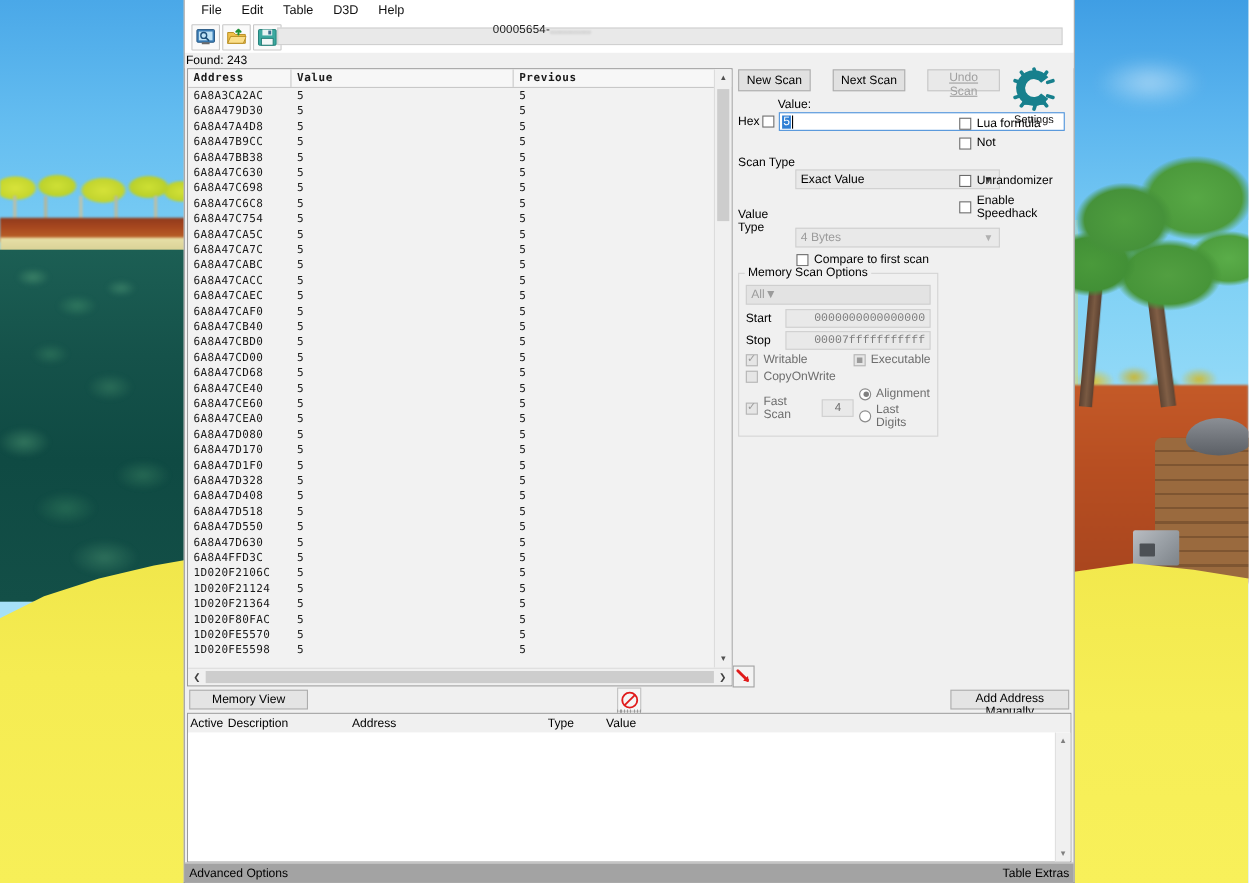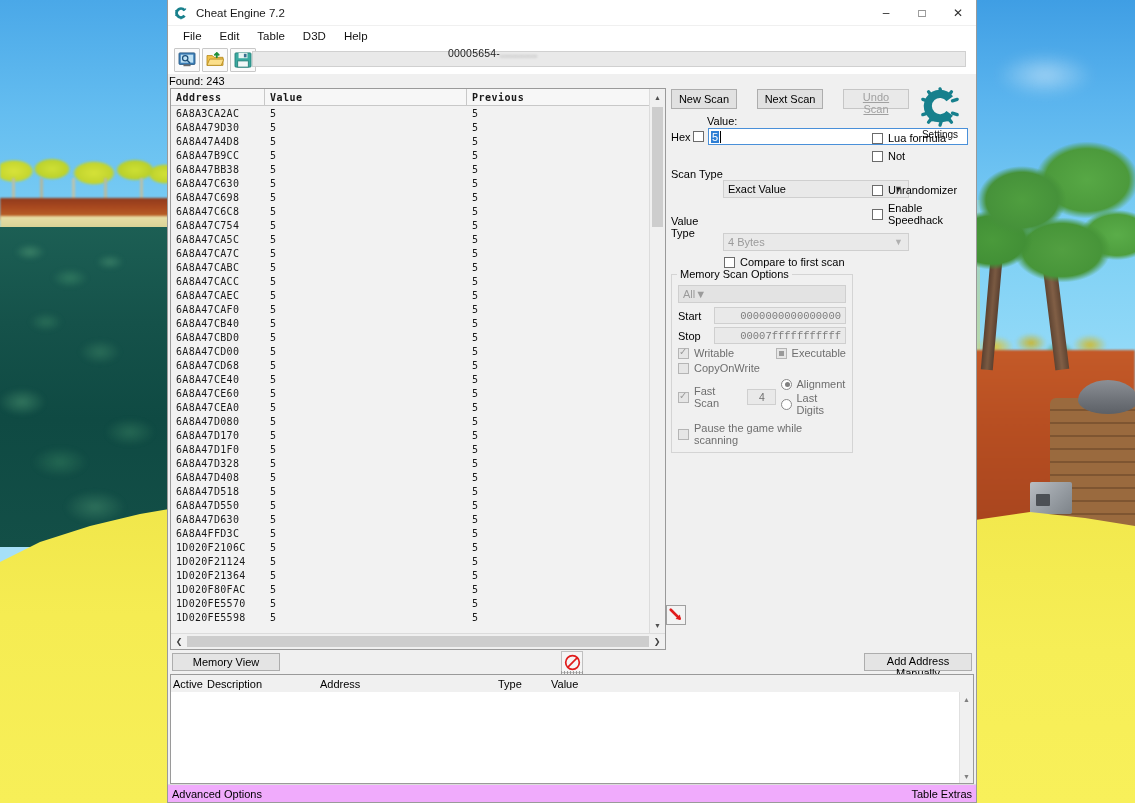--- a/index.html
+++ b/index.html
@@ -395,21 +395,21 @@
     position:absolute; right:0; top:17px; bottom:0; width:14px;
     background:#f0f0f0; border-left:1px solid #e0e0e0;
   }
   .ctv-up, .ctv-down {
     height:14px; display:flex; align-items:center; justify-content:center;
     font-size:7px; color:#808080; cursor:default;
   }
   .ctv-down { position:absolute; bottom:0; left:0; right:0; }
 
   .statusbar {
-    height:18px; background:#f0abfc; border-top:1px solid #dcdcdc;
+    height:18px; background:#a3a3a3; border-top:1px solid #dcdcdc;
     display:flex; align-items:center; justify-content:space-between;
     padding:0 4px; font-size:11px; flex:none;
   }
   .sb-item { cursor:default; }
 </style>
 </head>
 <body>
 
 <div id="bg">
   <div class="bg-sky"></div>
@@ -430,34 +430,20 @@
   <div class="bg-right-trunk2"></div>
   <div class="bg-right-tree"></div>
   <div class="bg-right-planter"></div>
   <div class="bg-right-pot"></div>
   <div class="bg-right-box"></div>
   <div class="bg-right-ground"></div>
 </div>
 
 <div id="ce-window">
 
-  <div class="titlebar">
-    <div class="tb-icon">
-      <svg width="14" height="14" viewBox="0 0 24 24">
-        <path d="M12 2a10 10 0 1 0 8 16l-4-3a5 5 0 1 1 0-6l4-3A10 10 0 0 0 12 2z" fill="#18808c"></path>
-        <path d="M3 8l3 1M3 16l3-1M12 22l1-3M20 5l-2 2" stroke="#18808c" stroke-width="2" stroke-linecap="round" fill="none"></path>
-      </svg>
-    </div>
-    <div class="tb-title">Cheat Engine 7.2</div>
-    <div class="tb-btns">
-      <div class="tb-btn">–</div>
-      <div class="tb-btn">□</div>
-      <div class="tb-btn close">✕</div>
-    </div>
-  </div>
 
   <div class="menubar">
     <div class="menu-item">File</div>
     <div class="menu-item">Edit</div>
     <div class="menu-item">Table</div>
     <div class="menu-item">D3D</div>
     <div class="menu-item">Help</div>
   </div>
 
   <div class="toolbar">
@@ -820,24 +806,20 @@
               <span class="radio sel"></span>
               <span>Alignment</span>
             </div>
             <div class="radio-item">
               <span class="radio"></span>
               <span>Last Digits</span>
             </div>
           </div>
         </div>
 
-        <div class="chkline" style="margin-top:6px">
-          <span class="cb gray"></span>
-          <span>Pause the game while scanning</span>
-        </div>
       </div>
 
     </div>
   </div>
 
   <div class="add-arrow-btn">
     <svg width="14" height="14" viewBox="0 0 16 16">
       <path d="M2 2L12 12" stroke="#e01b1b" stroke-width="3" stroke-linecap="round"></path>
       <path d="M13.5 13.5L7.5 12.5L12.5 7.5z" fill="#e01b1b"></path>
     </svg>

